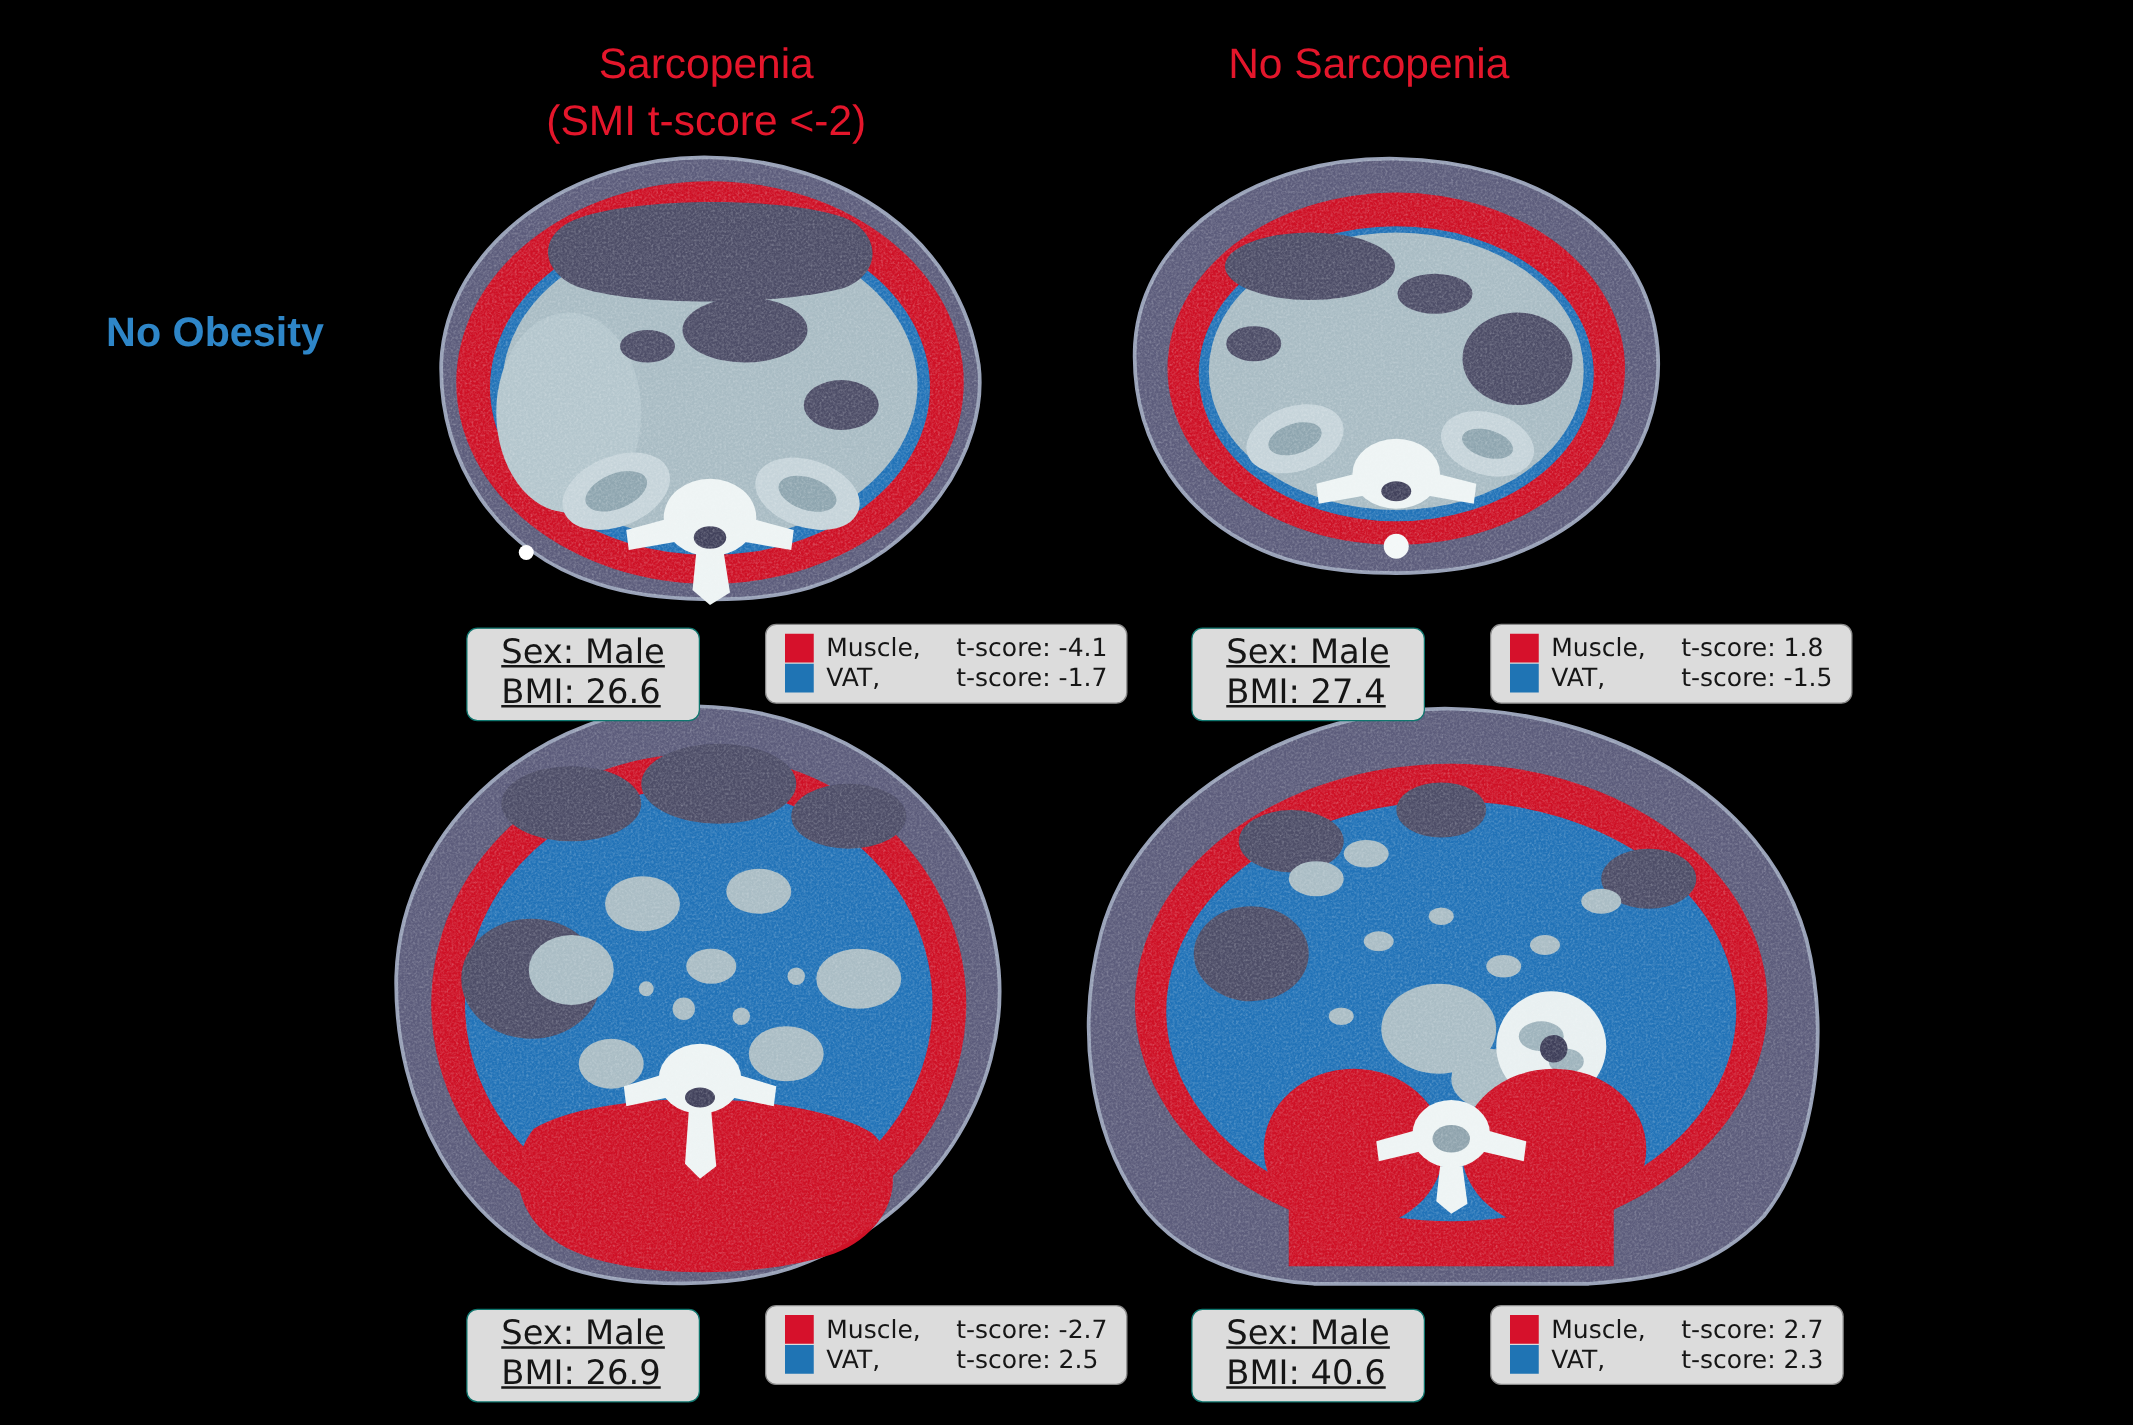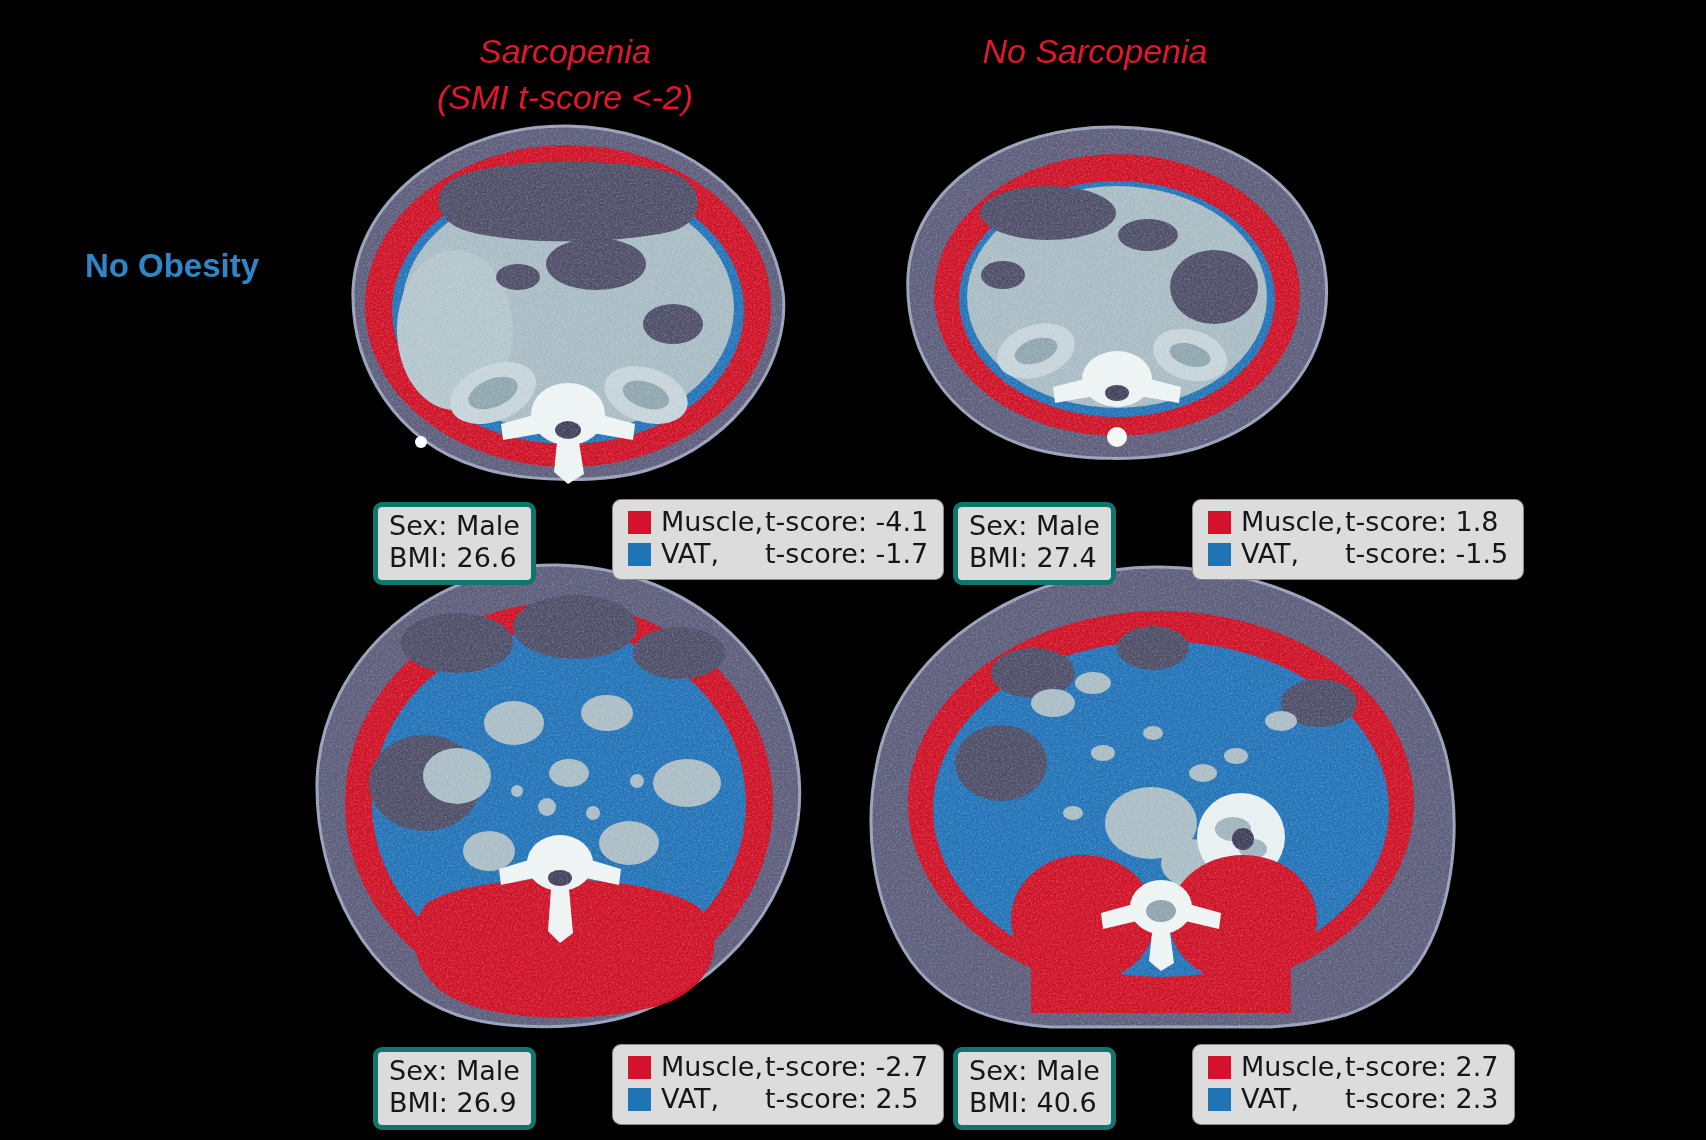--- a/index.html
+++ b/index.html
@@ -4,36 +4,35 @@
 <style>
   html,body { margin:0; padding:0; background:#000; }
   .stage {
     position:relative; width:1706px; height:1140px; background:#000;
     font-family:"DejaVu Sans","Liberation Sans",sans-serif; overflow:hidden;
   }
   .col-header {
     position:absolute; text-align:center; color:#e4162b;
     font-size:34px; line-height:1.36; font-weight:400;
     font-family:"Liberation Sans",sans-serif;
-    font-style:italic;
   }
   .row-header {
     position:absolute; text-align:center; color:#2e86c8;
     font-size:33px; line-height:1.36; font-weight:700;
     font-family:"Liberation Sans",sans-serif;
   }
   .ct { position:absolute; }
   .info-box {
-    position:absolute; background:#dcdcdc; border:5px solid #0f766e;
-    border-radius:9px; padding:3px 11px 5px; font-size:27px; color:#161616;
-    line-height:1.2; white-space:nowrap;
+    position:absolute; background:#dcdcdc; border:1px solid #0f766e;
+    border-radius:9px; padding:3px 27px 5px; font-size:27px; color:#161616;
+    line-height:1.2; white-space:nowrap;text-decoration:underline;
   }
   .legend-box {
     position:absolute; background:#dcdcdc; border:1px solid #8a8a8a;
-    border-radius:9px; padding:6px 15px 8px; font-size:27px; color:#161616;
+    border-radius:9px; padding:6px 15px 8px; font-size:20px; color:#161616;
     line-height:1.2; white-space:nowrap;
   }
   .legend-row { display:flex; align-items:center; }
   .swatch { display:inline-block; width:23px; height:23px; margin-right:10px; flex:0 0 auto; }
   .swatch.muscle { background:#d6112b; }
   .swatch.vat    { background:#1f74b4; }
   .leg-name { display:inline-block; width:104px; }
 </style>
 </head>
 <body>

